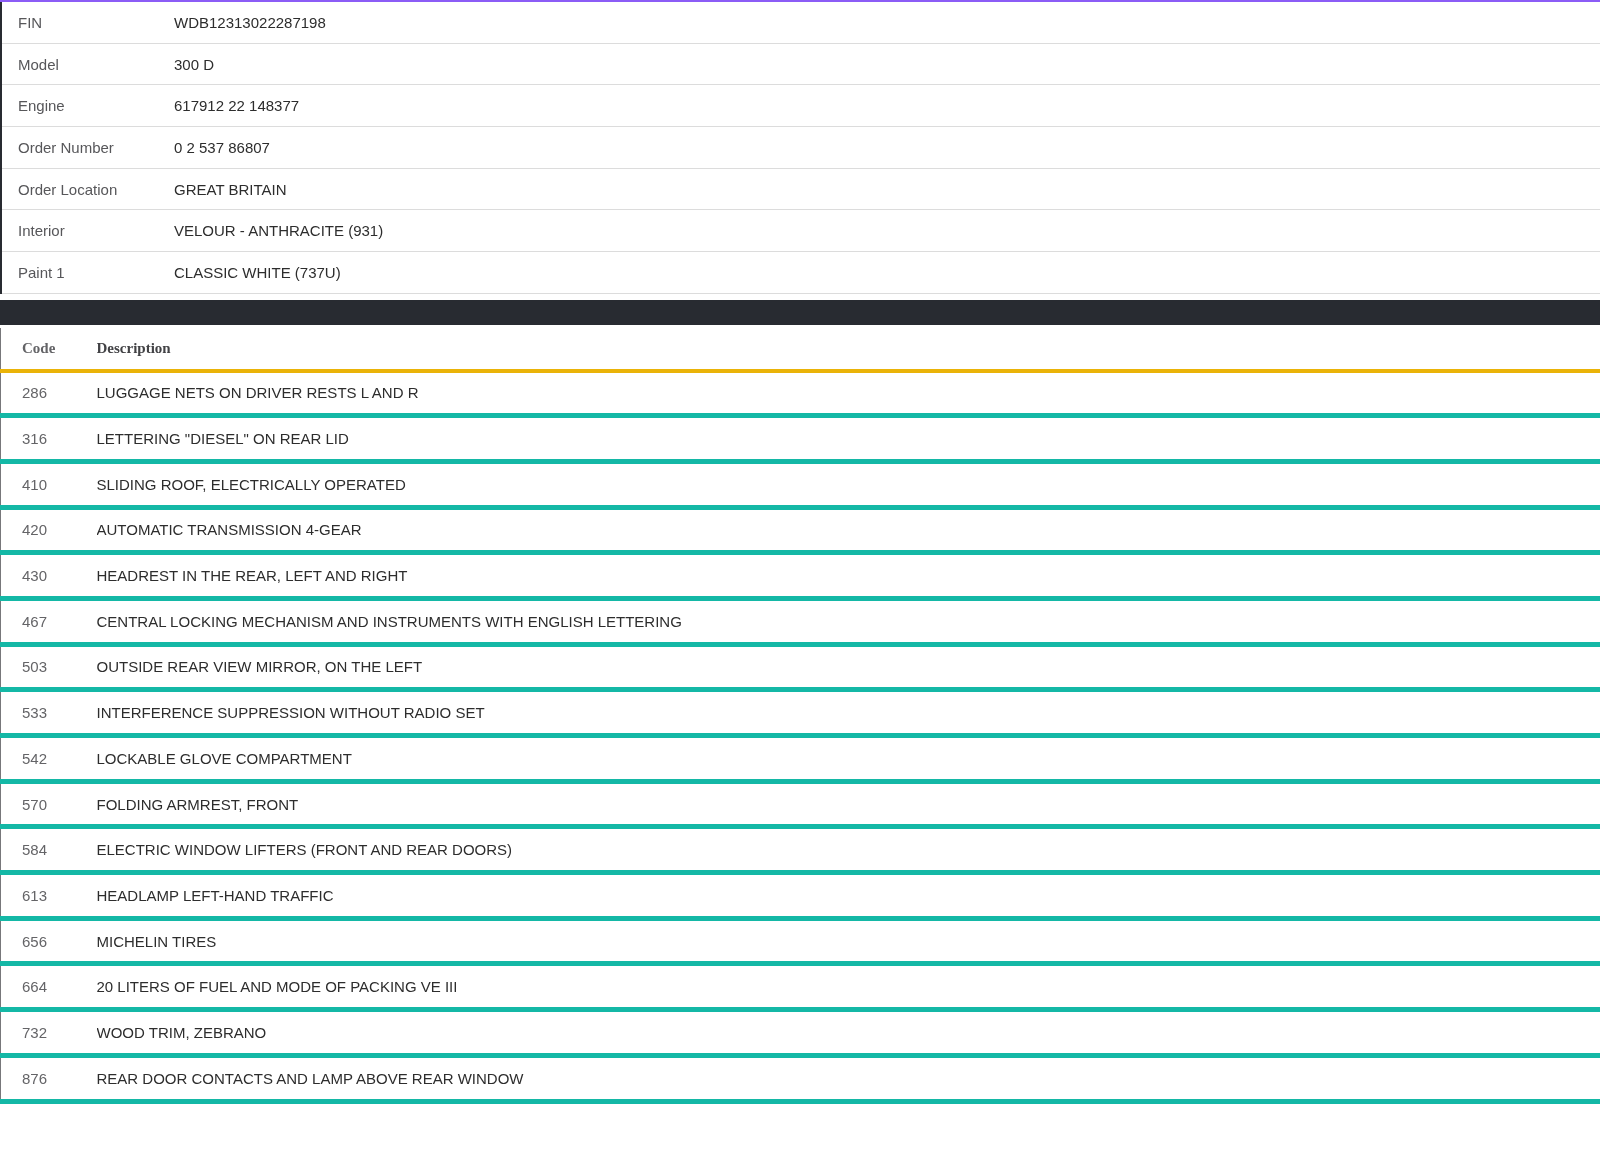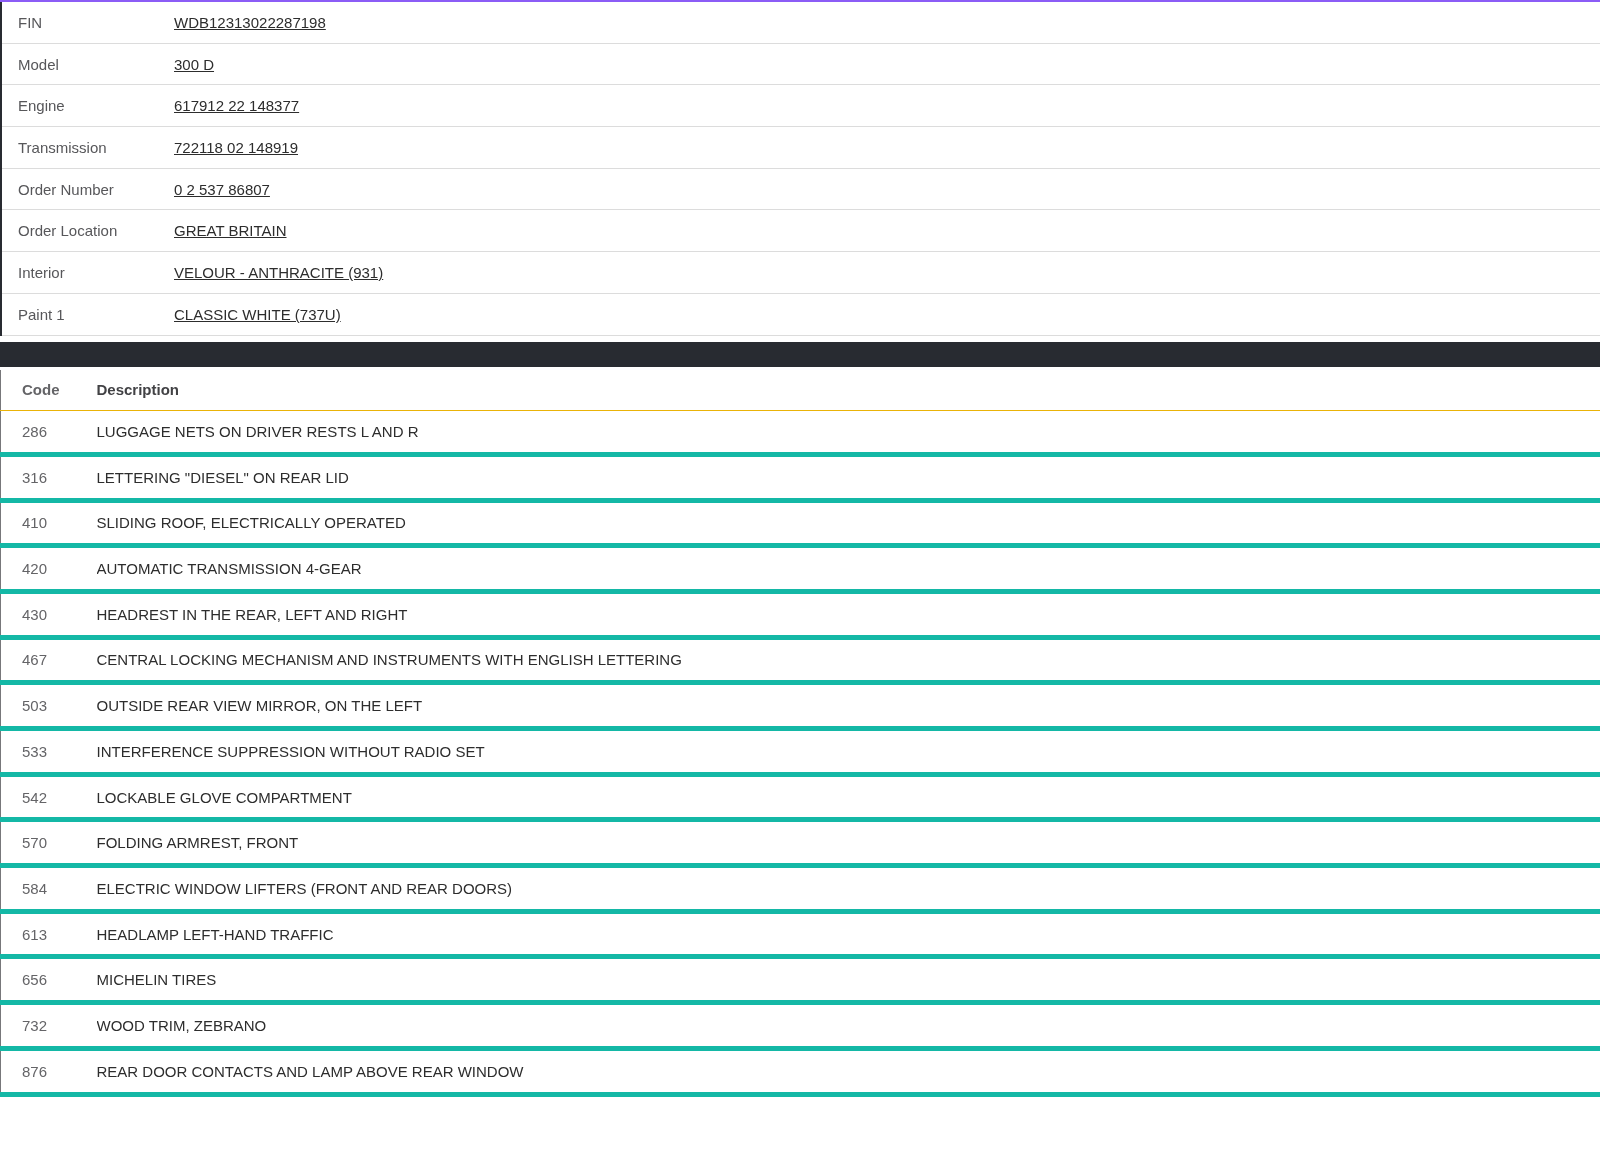--- a/index.html
+++ b/index.html
@@ -21,41 +21,42 @@
     border-left:2px solid #282b31;
   }
   .kv-table td{
     height:40.7px;
     border-bottom:1px solid #dcdcdc;
   }
   .kv-table .c1{
     width:173px;box-sizing:border-box;padding-left:16px;
     color:#57575a;
   }
-  .kv-table .c2{color:#2d2d2d;text-decoration:underline;}
+  .kv-table .c2{color:#2d2d2d;}
 
   
   .dark-bar{
     height:25px;width:100%;
     background:#282b31;
     margin:6px 0 3px 0;
   }
 
   
   .codes-table{
     border-left:1px solid #77777a;
   }
   .codes-table th,.codes-table td{
     height:40.7px;
     border-bottom:5px solid #14b8a6;
     text-align:left;
   }
   .codes-table th{
     font-weight:700;color:#424245;
-    border-bottom:1px solid #eab308;
+    border-bottom:4px solid #eab308;
+    font-family:Liberation Serif, serif;
   }
   .codes-table .c1{
     width:96px;box-sizing:border-box;padding-left:21px;
     color:#646467;
   }
   .codes-table td.c2{color:#2d2d2d;}
 </style>
 </head>
 <body>
 
@@ -71,24 +72,20 @@
   <tr>
     <td class="c1">Model</td>
     <td class="c2">300 D</td>
   </tr>
 
   <tr>
     <td class="c1">Engine</td>
     <td class="c2">617912 22 148377</td>
   </tr>
 
-  <tr>
-    <td class="c1">Transmission</td>
-    <td class="c2">722118 02 148919</td>
-  </tr>
 
   <tr>
     <td class="c1">Order Number</td>
     <td class="c2">0 2 537 86807</td>
   </tr>
 
   <tr>
     <td class="c1">Order Location</td>
     <td class="c2">GREAT BRITAIN</td>
   </tr>
@@ -175,20 +172,24 @@
   <tr>
     <td class="c1">613</td>
     <td class="c2">HEADLAMP LEFT-HAND TRAFFIC</td>
   </tr>
 
   <tr>
     <td class="c1">656</td>
     <td class="c2">MICHELIN TIRES</td>
   </tr>
 
+  <tr>
+    <td class="c1">664</td>
+    <td class="c2">20 LITERS OF FUEL AND MODE OF PACKING VE III</td>
+  </tr>
 
   <tr>
     <td class="c1">732</td>
     <td class="c2">WOOD TRIM, ZEBRANO</td>
   </tr>
 
   <tr>
     <td class="c1">876</td>
     <td class="c2">REAR DOOR CONTACTS AND LAMP ABOVE REAR WINDOW</td>
   </tr>

